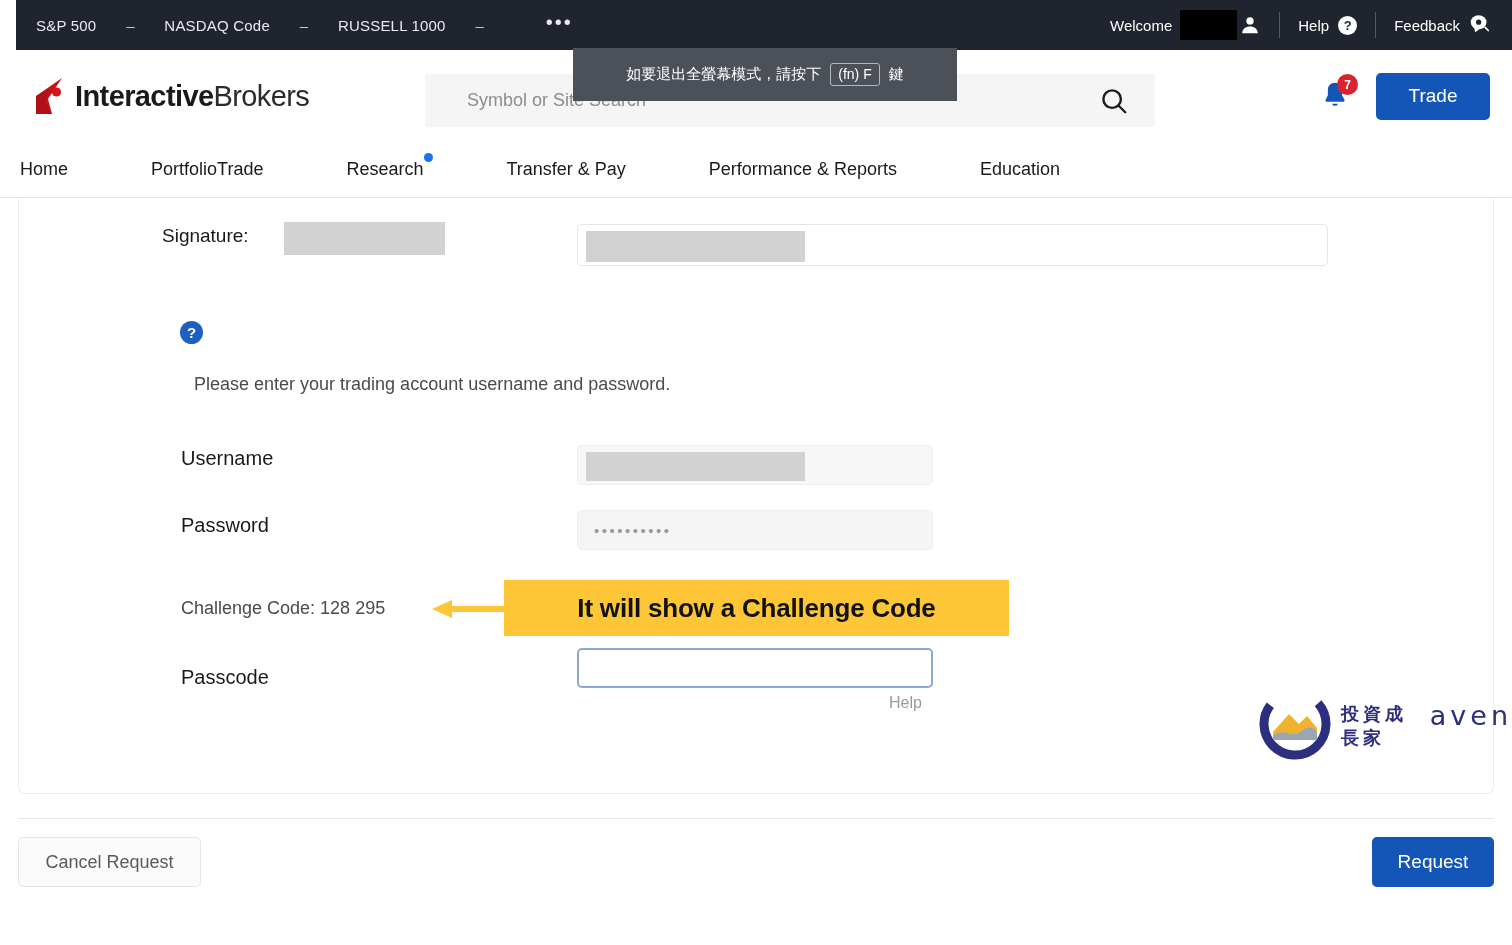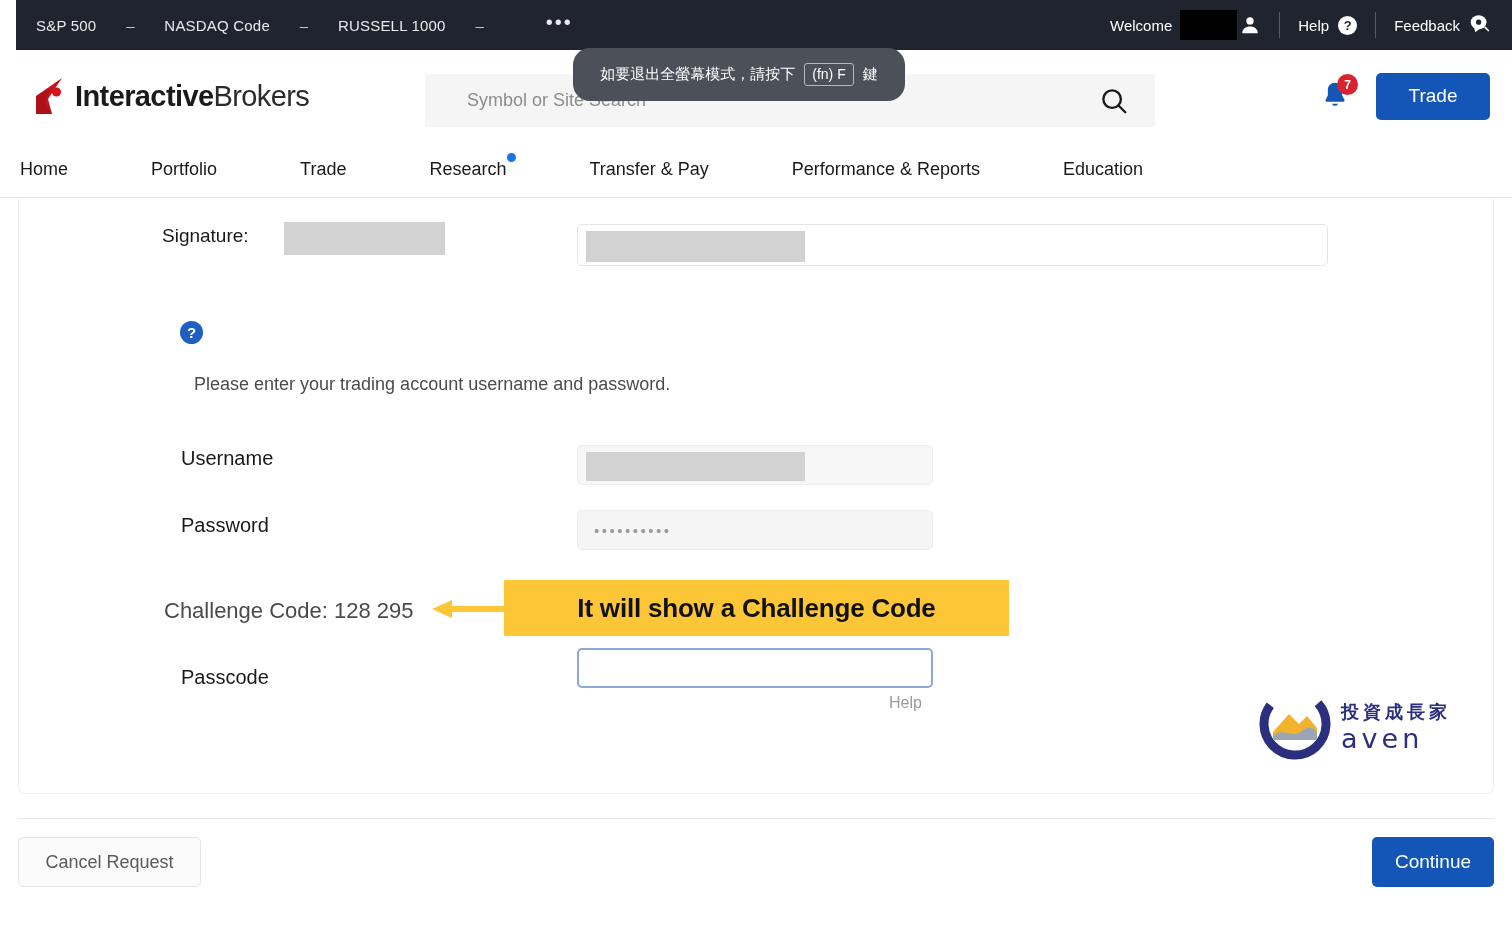--- a/index.html
+++ b/index.html
@@ -52,25 +52,25 @@
     width: 19px; height: 19px; border-radius: 50%;
     background: #ffffff; color: #1f242e;
     font-size: 13px; font-weight: bold;
     display: flex; align-items: center; justify-content: center;
     line-height: 1;
   }
 
   
   .fs-tooltip {
     position: absolute; top: 48px; left: 573px;
-    width: 332px; height: 53px;
+    width: 384px; height: 53px;
     background: #4c5058;
     display: flex; align-items: center; justify-content: center;
     gap: 6px; z-index: 50;
-    color: #ffffff; font-size: 15px; border-radius: 17px;
+    color: #ffffff; font-size: 15px;
   }
   .fs-key {
     border: 1px solid #b4b8bf; border-radius: 3px;
     padding: 3px 7px; font-size: 14px; line-height: 1.1;
     margin: 0 3px;
   }
 
   
   .header {
     position: absolute; top: 50px; left: 0;
@@ -210,22 +210,22 @@
     background: #f5f5f5; border: 1px solid #ededed;
     border-radius: 5px;
     display: flex; align-items: center;
   }
   .pw-dots {
     padding-left: 16px; color: #9a9a9a;
     font-size: 15px; letter-spacing: 2.5px;
   }
 
   .challenge-code {
-    position: absolute; left: 164px; top: 598px;
-    font-size: 22px; color: #4a4a4a;
+    position: absolute; left: 181px; top: 598px;
+    font-size: 18px; color: #4a4a4a;
   }
 
   
   .anno-arrow {
     position: absolute; left: 432px; top: 600px;
     width: 78px; height: 18px;
   }
   .anno-box {
     position: absolute; left: 504px; top: 580px;
     width: 505px; height: 56px;
@@ -247,21 +247,21 @@
   .help-link {
     position: absolute; left: 889px; top: 694px;
     font-size: 16px; color: #9a9a9a; cursor: pointer;
   }
 
   
   .watermark {
     position: absolute; left: 1259px; top: 688px;
     display: flex; align-items: center; gap: 10px;
   }
-  .wm-text { display: flex; flex-direction: column; gap: 1px; justify-content: center; }
+  .wm-text { display: flex; gap: 1px; justify-content: center; }
   .wm-cn {
     font-size: 18px; font-weight: bold; color: #2b2f7e;
     letter-spacing: 4px;
   }
   .wm-en {
     font-size: 27px; color: #2b2f7e; letter-spacing: 4px;
     line-height: 1; font-family: "DejaVu Sans", sans-serif;
   }
 
   
@@ -371,21 +371,21 @@
       </svg>
       <span class="bell-badge">7</span>
     </div>
     <button class="trade-btn">Trade</button>
   </div>
 </div>
 
 <nav class="nav">
   <div class="nav-inner">
     <span class="nav-item" style="margin-right:83px">Home</span>
-    <span class="nav-item" style="margin-right:83px">Portfolio</span>
+    <span class="nav-item" style="">Portfolio</span>
     <span class="nav-item" style="margin-right:83px">Trade</span>
     <span class="nav-item" style="margin-right:83px">
       <span>Research</span>
       <span class="nav-dot"></span>
     </span>
     <span class="nav-item" style="margin-right:83px">Transfer &amp; Pay</span>
     <span class="nav-item" style="margin-right:83px">Performance &amp; Reports</span>
     <span class="nav-item">Education</span>
   </div>
 </nav>
@@ -440,13 +440,13 @@
     </svg>
   </span>
   <span class="wm-text">
     <span class="wm-cn">投資成長家</span>
     <span class="wm-en">aven</span>
   </span>
 </div>
 
 <div class="footer-divider"></div>
 <button class="btn-cancel">Cancel Request</button>
-<button class="btn-continue">Continue</button>
+<button class="btn-continue">Request</button>
 
 </body></html>

